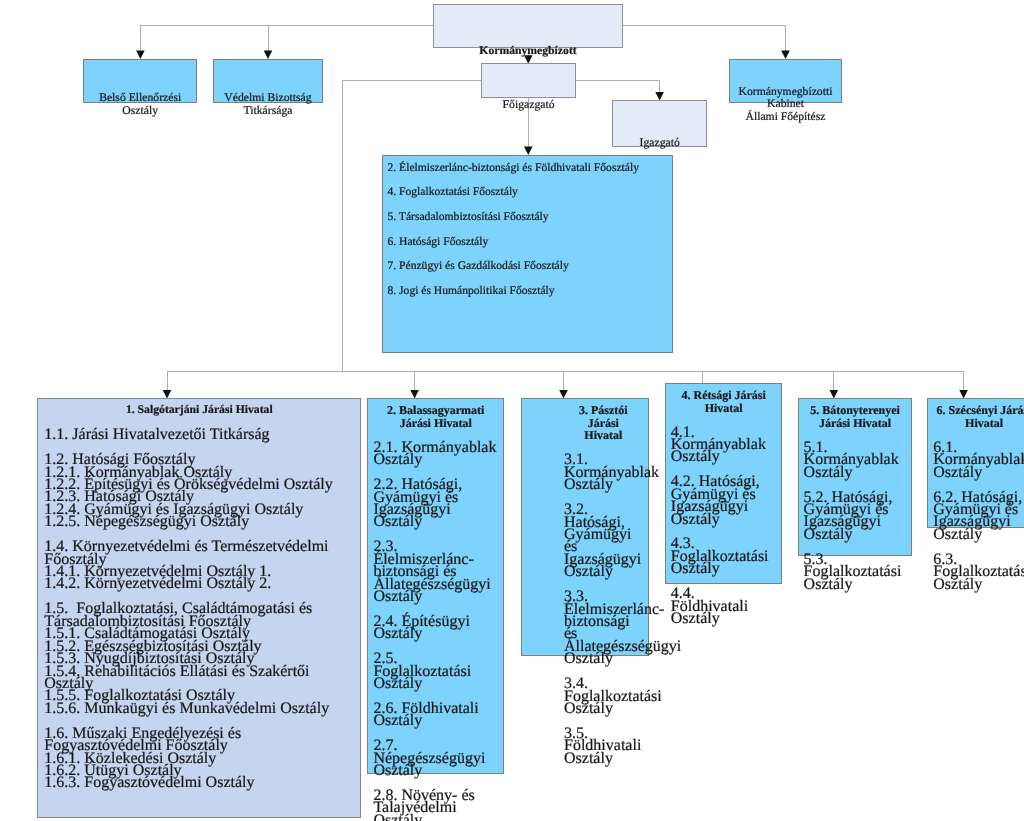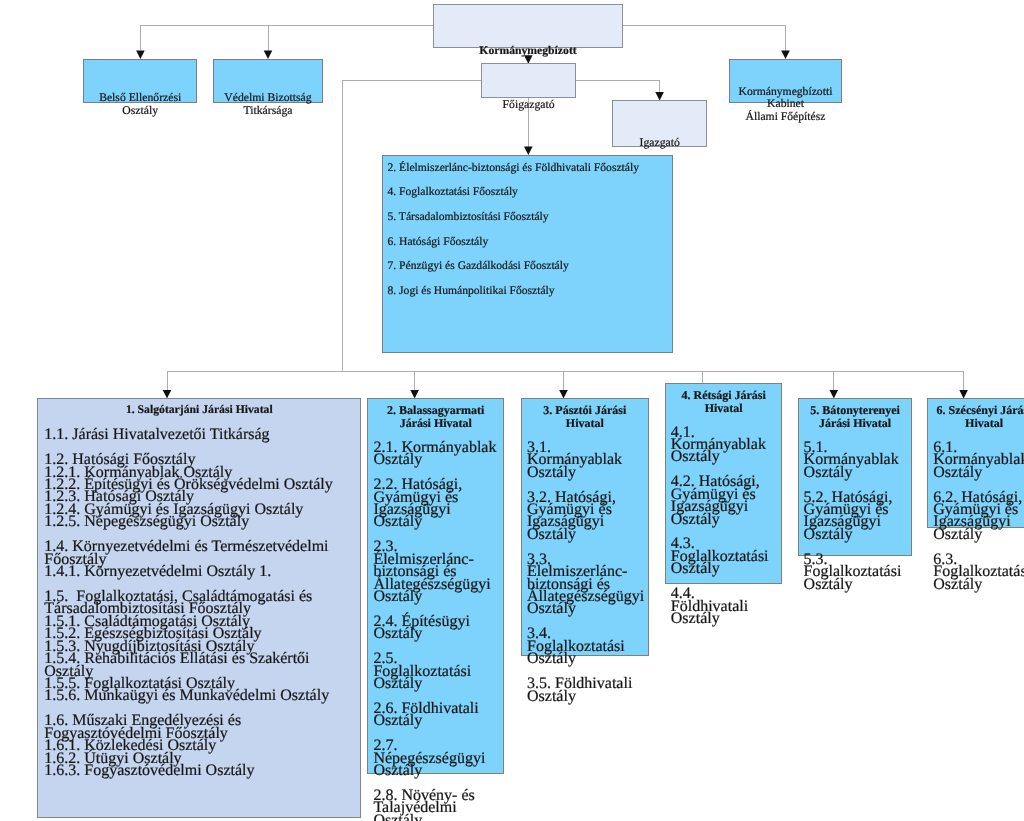--- a/index.html
+++ b/index.html
@@ -119,20 +119,21 @@
         <div class="jh-line">1.2. Hatósági Főosztály</div>
         <div class="jh-line">1.2.1. Kormányablak Osztály</div>
         <div class="jh-line">1.2.2. Építésügyi és Örökségvédelmi Osztály</div>
         <div class="jh-line">1.2.3. Hatósági Osztály</div>
         <div class="jh-line">1.2.4. Gyámügyi és Igazságügyi Osztály</div>
         <div class="jh-line">1.2.5. Népegészségügyi Osztály</div>
       </div>
       <div class="jh-group">
         <div class="jh-line">1.4. Környezetvédelmi és Természetvédelmi Főosztály</div>
         <div class="jh-line">1.4.1. Környezetvédelmi Osztály 1.</div>
+        <div class="jh-line">1.4.2. Környezetvédelmi Osztály 2.</div>
       </div>
       <div class="jh-group">
         <div class="jh-line">1.5.  Foglalkoztatási, Családtámogatási és Társadalombiztosítási Főosztály</div>
         <div class="jh-line">1.5.1. Családtámogatási Osztály</div>
         <div class="jh-line">1.5.2. Egészségbiztosítási Osztály</div>
         <div class="jh-line">1.5.3. Nyugdíjbiztosítási Osztály</div>
         <div class="jh-line">1.5.4. Rehabilitációs Ellátási és Szakértői Osztály</div>
         <div class="jh-line">1.5.5. Foglalkoztatási Osztály</div>
         <div class="jh-line">1.5.6. Munkaügyi és Munkavédelmi Osztály</div>
       </div>
@@ -169,21 +170,21 @@
       <div class="jh-group">
         <div class="jh-line">2.7. Népegészségügyi Osztály</div>
       </div>
       <div class="jh-group">
         <div class="jh-line">2.8. Növény- és Talajvédelmi Osztály</div>
       </div>
       <div class="jh-group">
         <div class="jh-line">2.9. Társadalombiztosítási Osztály</div>
       </div>
     </div>
-<div class="node green" style="left:500.0px;top:398.3px;width:127.6px;height:258.0px;">
+<div class="node green" style="left:500.0px;top:398.3px;width:127.6px;height:258.0px;padding-left:37px;">
       <div class="jh-title">
         <div>3. Pásztói Járási</div>
         <div>Hivatal</div>
       </div>
       <div class="jh-group">
         <div class="jh-line">3.1. Kormányablak Osztály</div>
       </div>
       <div class="jh-group">
         <div class="jh-line">3.2. Hatósági, Gyámügyi és Igazságügyi Osztály</div>
       </div>

